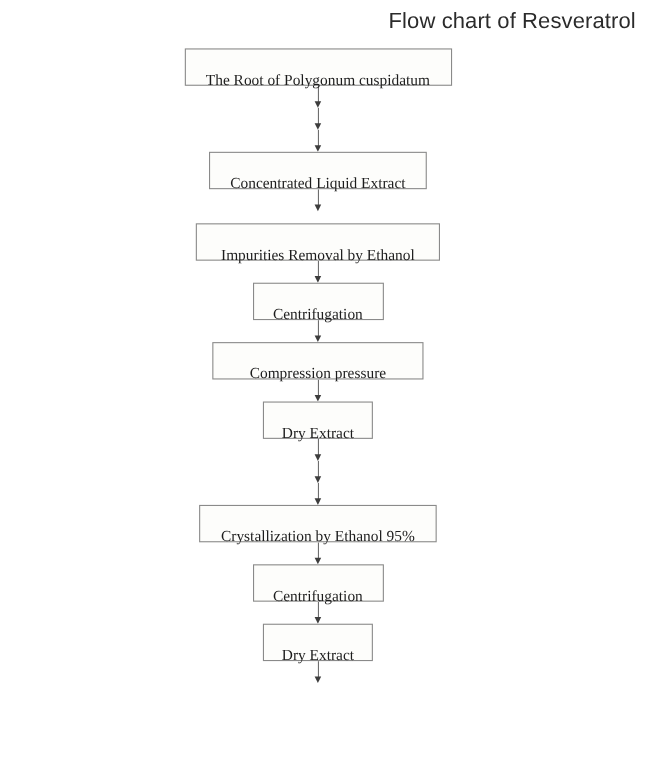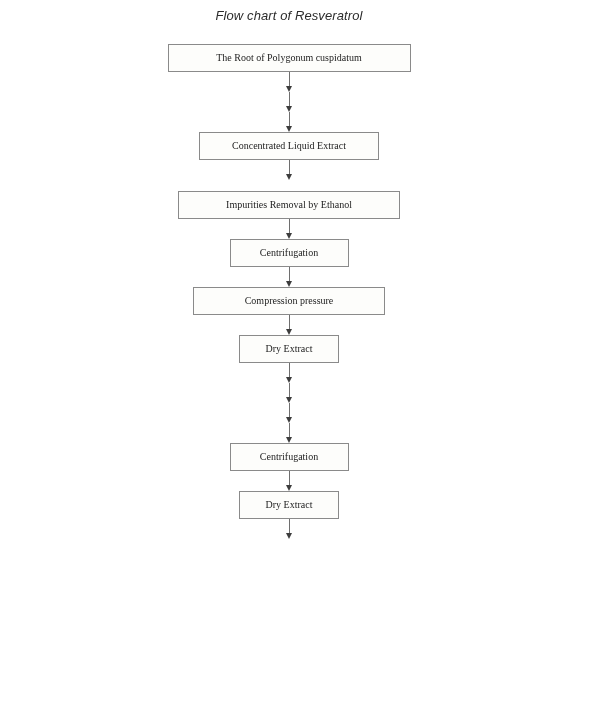--- a/index.html
+++ b/index.html
@@ -13,50 +13,49 @@
     font-family: "Liberation Serif", "DejaVu Serif", serif;
     overflow: hidden;
     position: relative;
   }
 
   #chart-title {
     position: absolute;
     top: 8px;
     left: 0;
     width: 578px;
-    text-align: center;
+    text-align: right;
     font-family: "Liberation Sans", "DejaVu Sans", sans-serif;
-    font-size: 13px;
+    font-size: 20px;
     color: #2b2b2b;
     letter-spacing: 0.1px;
     white-space: nowrap;
-    font-style: italic;
   }
 
   #flow {
     position: absolute;
     top: 44px;
     left: 0;
     width: 578px;
     display: flex;
     flex-direction: column;
     align-items: center;
   }
 
   .node {
     box-sizing: border-box;
     height: 28px;
     line-height: 26px;
     border: 1px solid #8a8a8a;
     background: #fdfdfb;
     color: #1c1c1c;
-    font-size: 10px;
+    font-size: 14px;
     text-align: center;
     white-space: nowrap;
-    padding: 0 10px;
+    padding: 16px 10px;
     position: relative;
     z-index: 2;
   }
 
   .connector {
     width: 13px;
     height: 20px;
     position: relative;
     z-index: 1;
   }
@@ -91,21 +90,21 @@
       <div class="head"></div>
     </div>
     <div class="connector">
       <div class="stem"></div>
       <div class="head"></div>
     </div>
     <div class="connector">
       <div class="stem"></div>
       <div class="head"></div>
     </div>
-    <div class="node" style="width: 180px;">Concentrated Liquid Extract</div>
+    <div class="node" style="width: 198px;">Concentrated Liquid Extract</div>
     <div class="connector">
       <div class="stem"></div>
       <div class="head"></div>
     </div>
     <div class="node" style="width: 222px; margin-top: 11px;">Impurities Removal by Ethanol</div>
     <div class="connector">
       <div class="stem"></div>
       <div class="head"></div>
     </div>
     <div class="node" style="width: 119px;">Centrifugation</div>
@@ -124,20 +123,21 @@
       <div class="head"></div>
     </div>
     <div class="connector">
       <div class="stem"></div>
       <div class="head"></div>
     </div>
     <div class="connector">
       <div class="stem"></div>
       <div class="head"></div>
     </div>
+    <div class="node" style="width: 216px;">Crystallization by Ethanol 95%</div>
     <div class="connector">
       <div class="stem"></div>
       <div class="head"></div>
     </div>
     <div class="node" style="width: 119px;">Centrifugation</div>
     <div class="connector">
       <div class="stem"></div>
       <div class="head"></div>
     </div>
     <div class="node" style="width: 100px;">Dry Extract</div>

